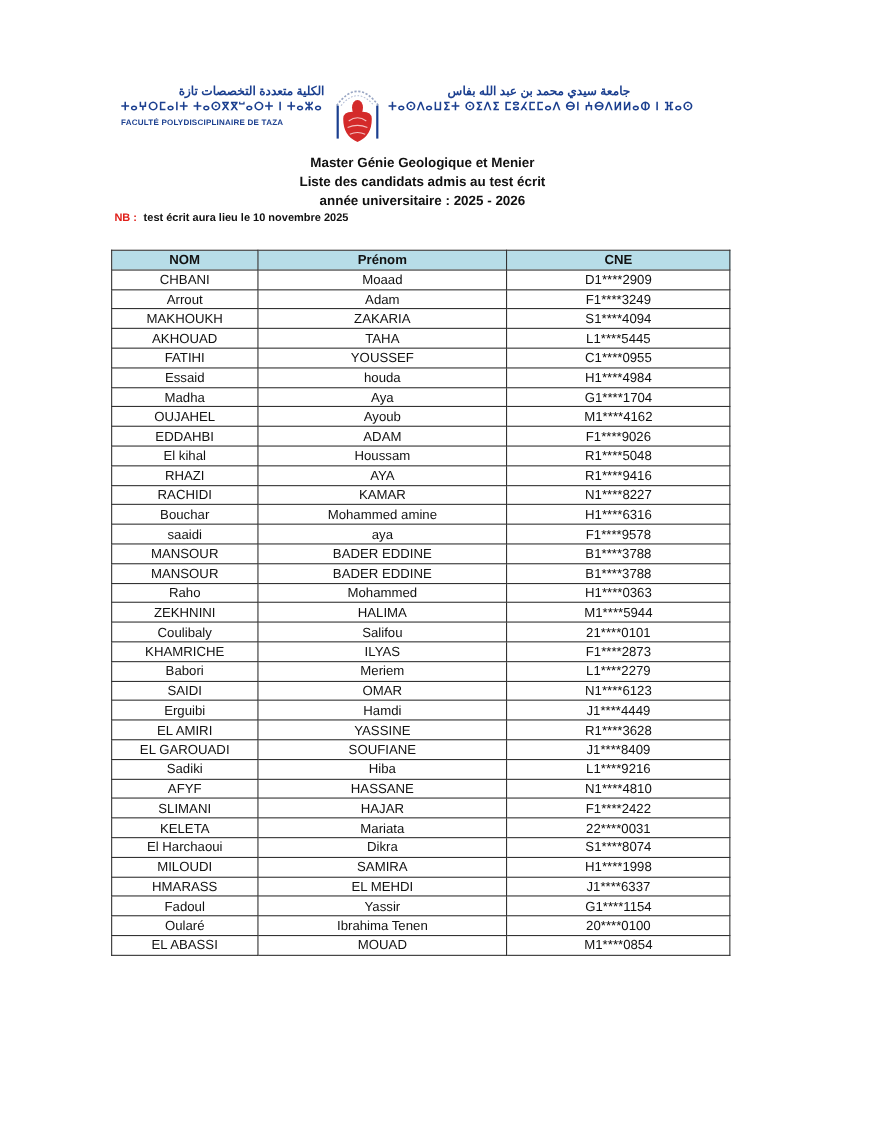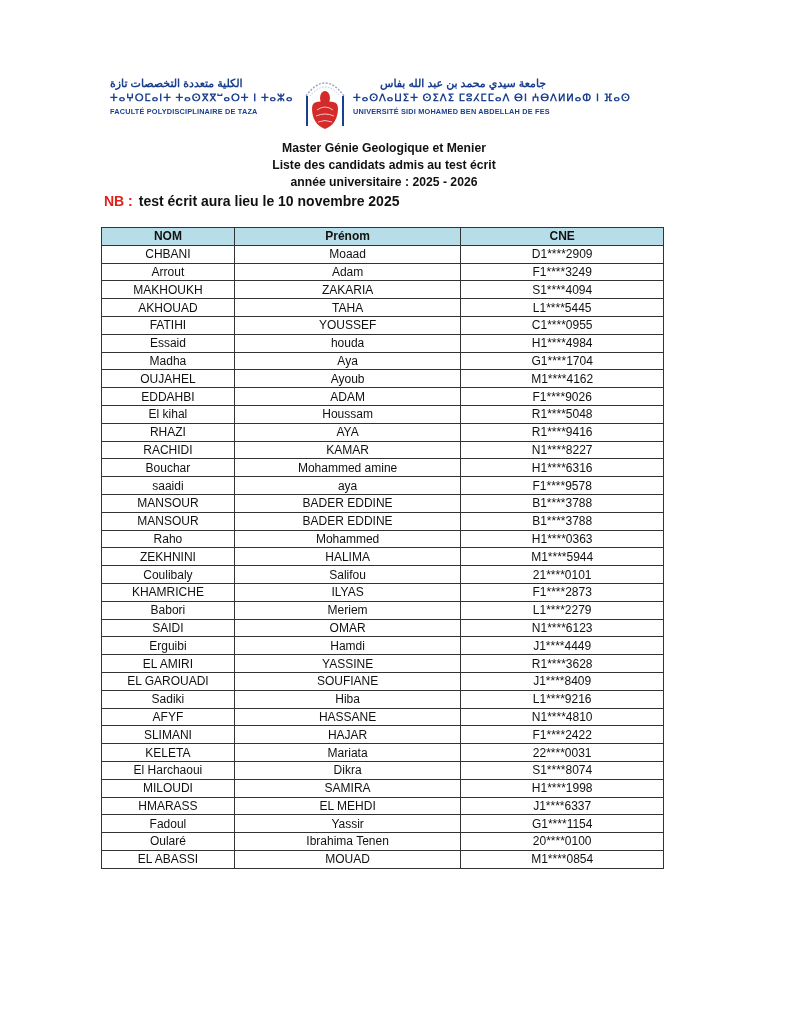--- a/index.html
+++ b/index.html
@@ -1,28 +1,28 @@
 <!DOCTYPE html>
 <html><head>
 <meta charset="utf-8">
 <style>
   html, body { margin:0; padding:0; background:#ffffff; }
   body { width:791px; height:1024px; position:relative; overflow:hidden; font-family:"Liberation Sans", sans-serif; color:#111; }
   .letterhead { position:absolute; left:110px; top:76px; width:590px; height:56px; }
   .lh-left { position:absolute; left:0; top:0; width:185px; text-align:left; }
   .lh-right { position:absolute; left:243px; top:0; width:300px; text-align:left; }
-  .lh-ar { font-size:11px; color:#1b3f8f; font-weight:bold; height:15px; line-height:15px; letter-spacing:0.5px; direction:rtl; }
+  .lh-ar { font-size:11px; color:#1b3f8f; font-weight:bold; height:15px; line-height:15px; letter-spacing:0.5px; direction:rtl; text-align:right; }
   .lh-tf { font-size:10px; color:#1b3f8f; height:14px; line-height:14px; letter-spacing:1px;font-weight:bold; }
   .lh-fr { font-size:7.3px; color:#1b3f8f; font-weight:bold; height:14px; line-height:14px; letter-spacing:0.2px; }
   .lh-left .lh-ar { width:185px; }
-  .lh-right .lh-ar { width:220px; text-align:center; direction:rtl; }
+  .lh-right .lh-ar { width:220px; text-align:right; direction:rtl; }
   .emblem { position:absolute; left:190px; top:-2px; width:50px; height:58px; }
   .titles { position:absolute; left:0; width:716px; top:140px; text-align:center; }
   .titles div { font-weight:bold; font-size:12.2px; height:17px; line-height:17px; margin-left:52px; }
-  .nb { position:absolute; left:104px; top:193px; font-weight:bold; font-size:14px; }
+  .nb { position:absolute; left:104px; top:193px; font-weight:bold; font-size:10px; }
   .nb .nb-label { color:#e0201b; margin-right:6px; }
   table.list { position:absolute; left:101px; top:227px; width:563px; border-collapse:collapse; font-size:12px; }
   table.list th, table.list td { border:1px solid #333; height:16.8px; padding:0; text-align:center; line-height:16px; }
   table.list th { background:#b7dde8; font-weight:bold; }
   col.c1 { width:133px; } col.c2 { width:227px; } col.c3 { width:203px; }
 </style>
 </head>
 <body>
 
 <div class="letterhead">
@@ -36,21 +36,20 @@
     <path d="M10 22 Q25 4 40 22" fill="none" stroke="#b5bfd6" stroke-width="1" stroke-dasharray="1.5 1.5"></path>
     <rect x="6" y="22" width="2" height="30" fill="#1b3f8f"></rect>
     <rect x="42" y="22" width="2" height="30" fill="#1b3f8f"></rect>
     <ellipse cx="25" cy="24" rx="5" ry="7" fill="#d42a2a"></ellipse>
     <path d="M12 34 Q12 26 25 28 Q38 26 38 34 Q38 50 25 55 Q12 50 12 34 Z" fill="#d42a2a"></path>
     <path d="M17 36 Q25 30 33 36 M16 42 Q25 38 34 42 M18 48 Q25 45 32 48" stroke="#f4c0c0" stroke-width="1" fill="none"></path>
   </svg>
   <div class="lh-right">
     <div class="lh-ar">جامعة سيدي محمد بن عبد الله بفاس</div>
     <div class="lh-tf">ⵜⴰⵙⴷⴰⵡⵉⵜ ⵙⵉⴷⵉ ⵎⵓⵃⵎⵎⴰⴷ ⴱⵏ ⵄⴱⴷⵍⵍⴰⵀ ⵏ ⴼⴰⵙ</div>
-    <div class="lh-fr">UNIVERSITÉ SIDI MOHAMED BEN ABDELLAH DE FES</div>
   </div>
 </div>
 
 <div class="titles">
   <div>Master Génie Geologique et Menier</div>
   <div>Liste des candidats admis au test écrit</div>
   <div>année universitaire : 2025 - 2026</div>
 </div>
 
 <div class="nb">

